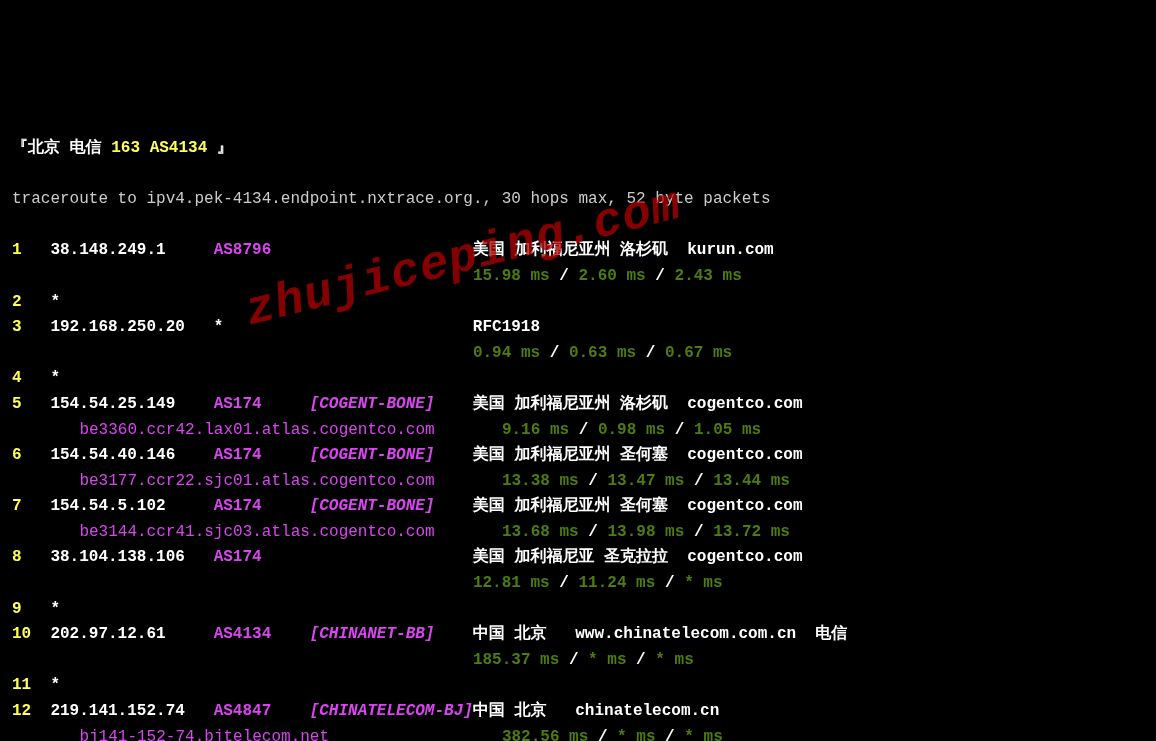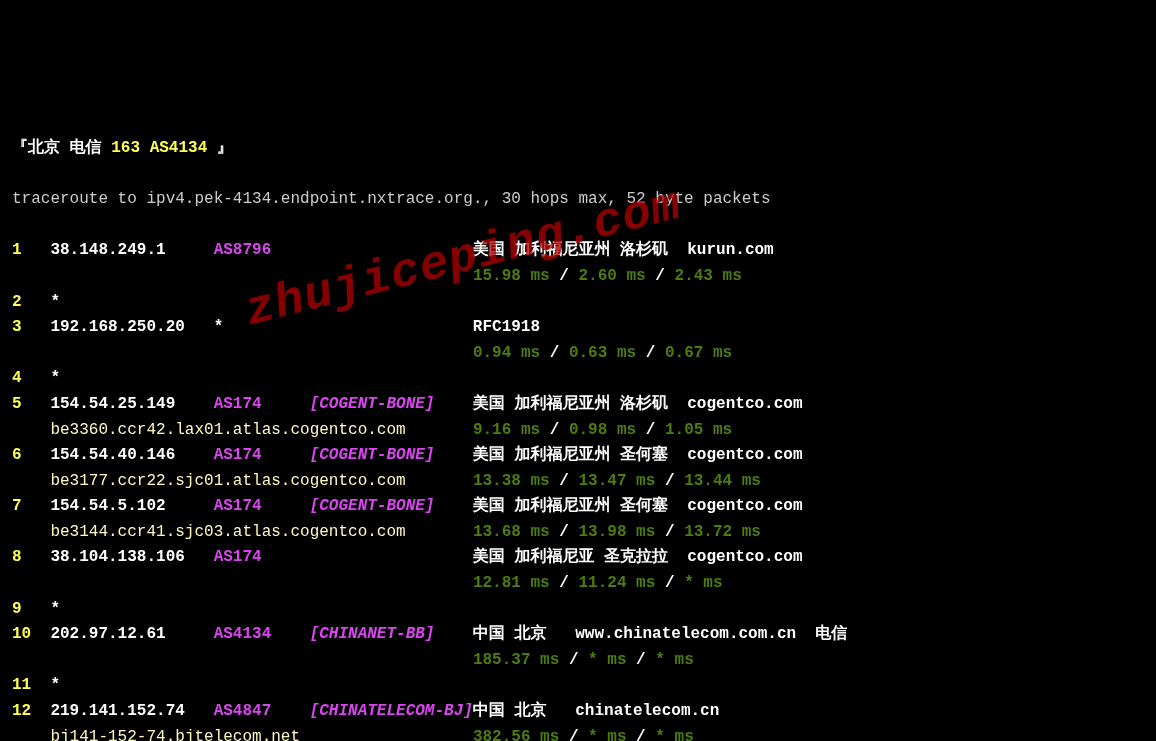--- a/index.html
+++ b/index.html
@@ -10,21 +10,21 @@
     line-height: 1.6;
     margin: 0;
     padding: 8px 12px;
     white-space: pre;
     position: relative;
   }
   .yellow { color: #ffff55; font-weight: bold; }
   .white  { color: #ffffff; font-weight: bold; }
   .green  { color: #d946ef; font-weight: bold; }
   .cyan   { color: #4d7c0f; font-weight: bold; }
-  .grey   { color: #fef9c3; }
+  .grey   { color: #d946ef; margin-left: 29px; }
   .plain  { color: #cccccc; }
 
   .hopnum  { width: 4ch;  display: inline-block; }
   .ipcol   { width: 17ch; display: inline-block; }
   .ascol   { width: 10ch; display: inline-block; }
   .tagcol  { width: 17ch; display: inline-block; font-style: italic; }
 
   .rowwrap { display: block; }
 
   

